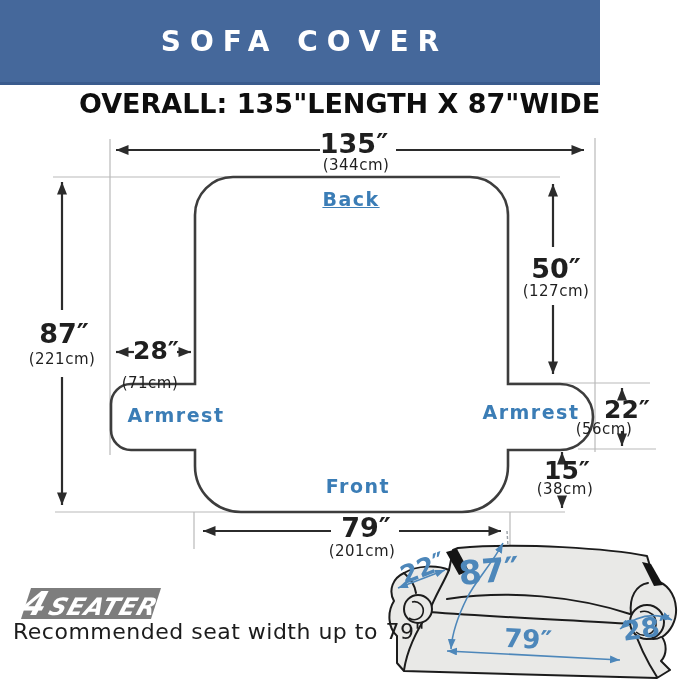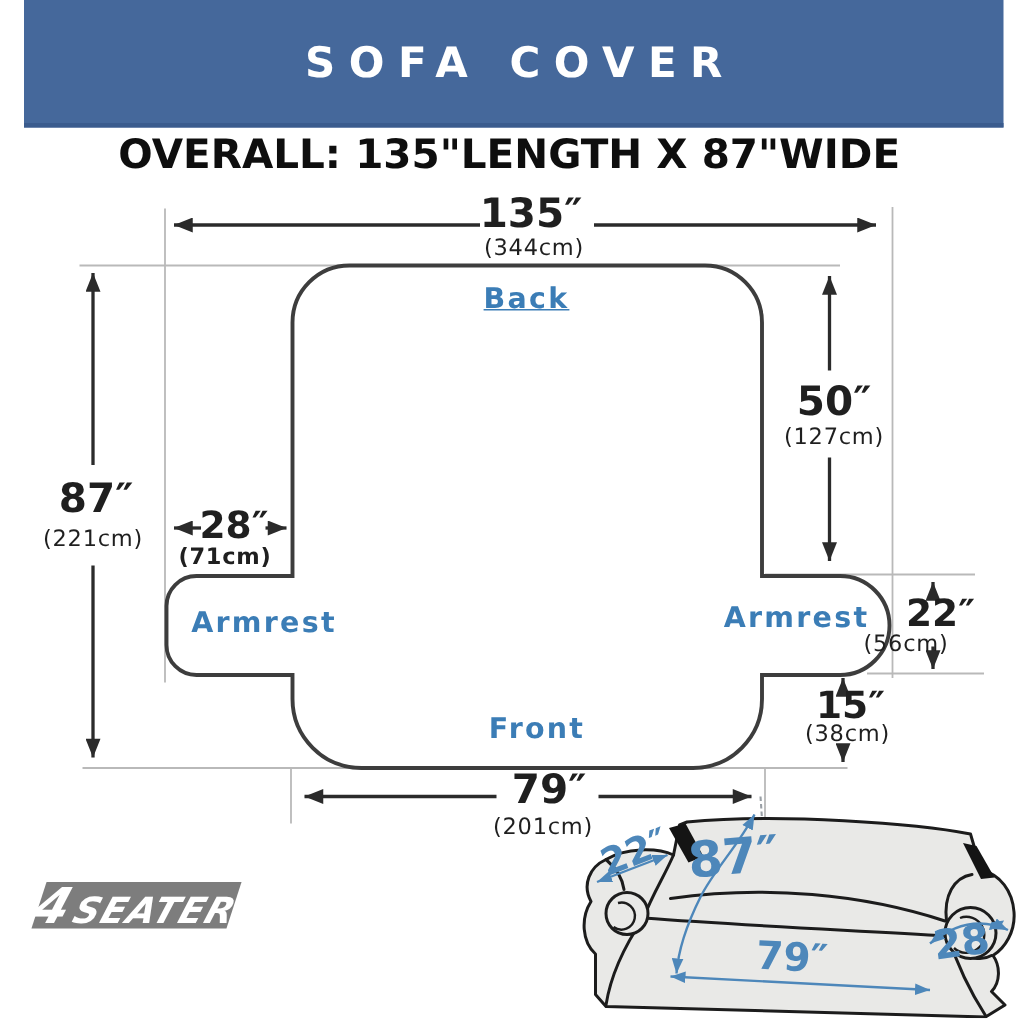--- a/index.html
+++ b/index.html
@@ -1,21 +1,21 @@
 <!DOCTYPE html>
 <html><head>
 <meta charset="utf-8">
 <style>
   html,body{margin:0;padding:0;background:#fff;}
   #stage{position:relative;width:679px;height:679px;overflow:hidden;background:#fff;
          font-family:"DejaVu Sans","Liberation Sans",sans-serif;}
   .abs{position:absolute;white-space:nowrap;}
   .ctr{transform:translate(-50%,-50%);}
   
-  .banner{position:absolute;left:16px;top:0;width:653px;height:85px;background:#45689B;
+  .banner{position:absolute;left:0;top:0;width:600px;height:85px;background:#45689B;
           border-bottom:3px solid #3A5B8D;box-sizing:border-box;display:flex;flex-direction:column;
           justify-content:center;align-items:center;}
   .banner-line{color:#ffffff;font-weight:bold;font-size:28px;letter-spacing:9px;margin-right:-9px;line-height:1.25;}
   .overall{position:absolute;left:0;top:88px;width:679px;text-align:center;color:#0e0e0e;
            font-weight:bold;font-size:27px;}
   
   .dim-in{font-weight:bold;font-size:27px;color:#1f1f1f;}
   .dim-in.sm{font-size:25px;}
   .dim-cm{font-size:15px;color:#1f1f1f;letter-spacing:0.5px;}
   .part{color:#3B7DB6;font-weight:bold;font-size:19px;letter-spacing:1.5px;}
@@ -119,21 +119,21 @@
   <div class="abs ctr dim-in" style="left:354px;top:143px;">135″</div>
   <div class="abs ctr dim-cm" style="left:356px;top:165px;">(344cm)</div>
 
   <div class="abs ctr dim-in" style="left:64px;top:333px;">87″</div>
   <div class="abs ctr dim-cm" style="left:62px;top:359px;">(221cm)</div>
 
   <div class="abs ctr dim-in" style="left:556px;top:268px;">50″</div>
   <div class="abs ctr dim-cm" style="left:556px;top:291px;text-align:center;">(127cm)</div>
 
   <div class="abs ctr dim-in sm" style="left:156px;top:350px;">28″</div>
-  <div class="abs ctr dim-cm" style="left:150px;top:371px;font-weight:bold;">(71cm)</div>
+  <div class="abs ctr dim-cm" style="left:150px;top:383px;">(71cm)</div>
 
   <div class="abs ctr dim-in sm" style="left:627px;top:409px;">22″</div>
   <div class="abs ctr dim-cm" style="left:604px;top:429px;text-align:center;">(56cm)</div>
 
   <div class="abs ctr dim-in sm" style="left:567px;top:470px;">15″</div>
   <div class="abs ctr dim-cm" style="left:565px;top:489px;">(38cm)</div>
 
   <div class="abs ctr dim-in" style="left:366px;top:527px;">79″</div>
   <div class="abs ctr dim-cm" style="left:362px;top:551px;">(201cm)</div>
 
@@ -144,14 +144,15 @@
 
   <div class="abs sofa-lbl" style="left:423px;top:568px;font-size:25px;transform:translate(-50%,-50%) rotate(-21deg);">22″</div>
   <div class="abs sofa-lbl" style="left:489px;top:571px;font-size:33px;transform:translate(-50%,-50%) rotate(-5deg);">87″</div>
   <div class="abs sofa-lbl" style="left:528px;top:639px;font-size:26px;transform:translate(-50%,-50%) rotate(3deg);">79″</div>
   <div class="abs sofa-lbl" style="left:647px;top:628px;font-size:27px;transform:translate(-50%,-50%) rotate(-8deg);">28″</div>
 
   <div class="badge">
     <span class="badge-num">4</span>
     <span class="badge-txt">SEATER</span>
   </div>
+  <div class="recommend">Recommended seat width up to 79"</div>
 
 </div>
 
 </body></html>

